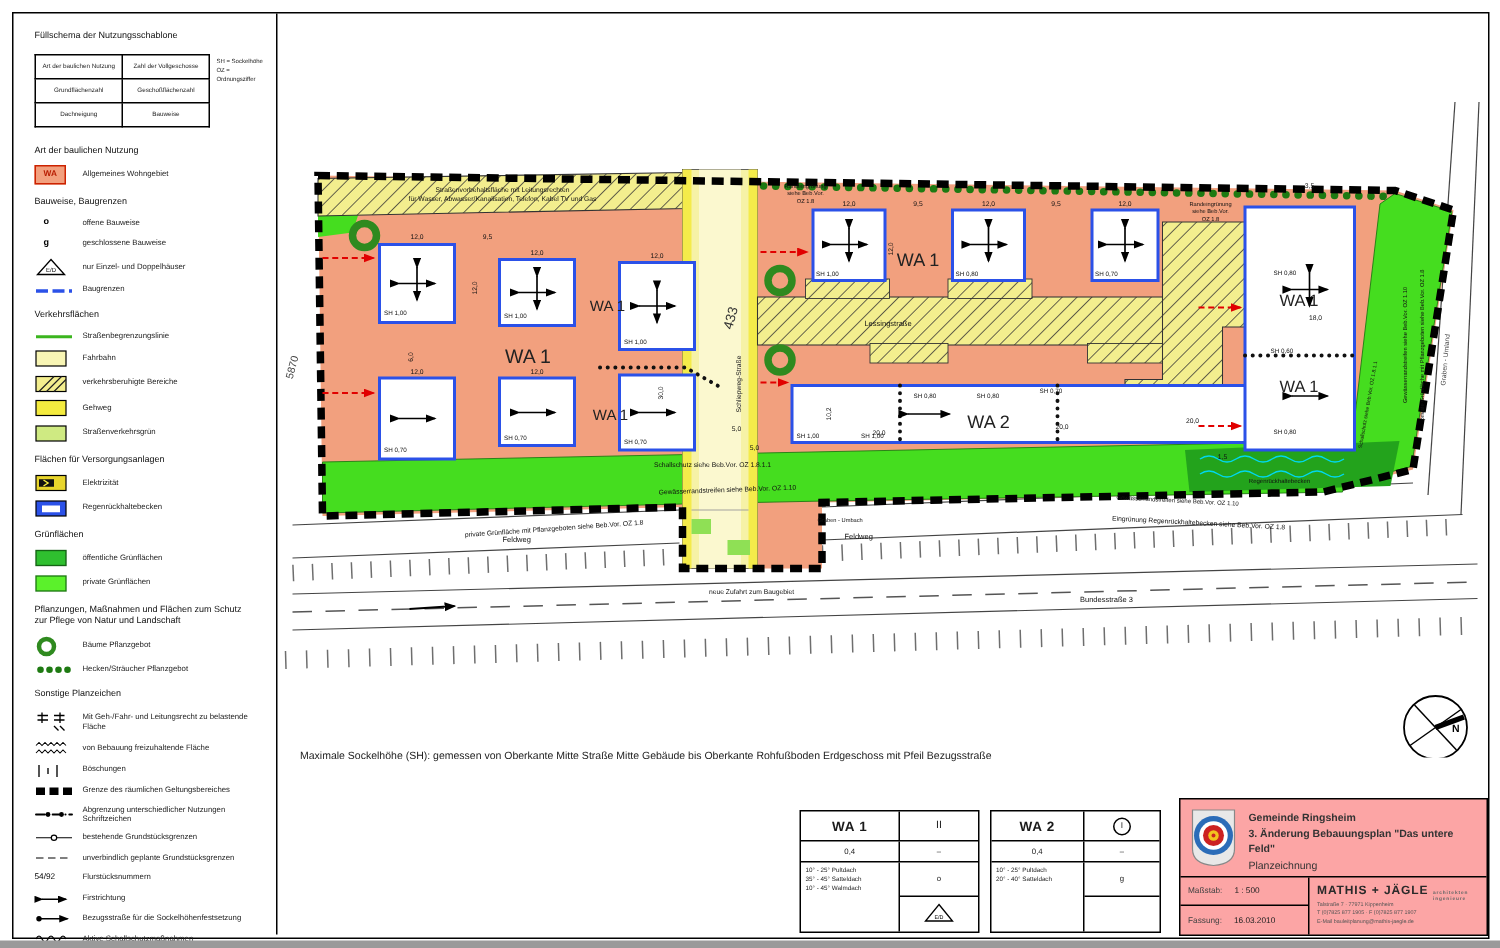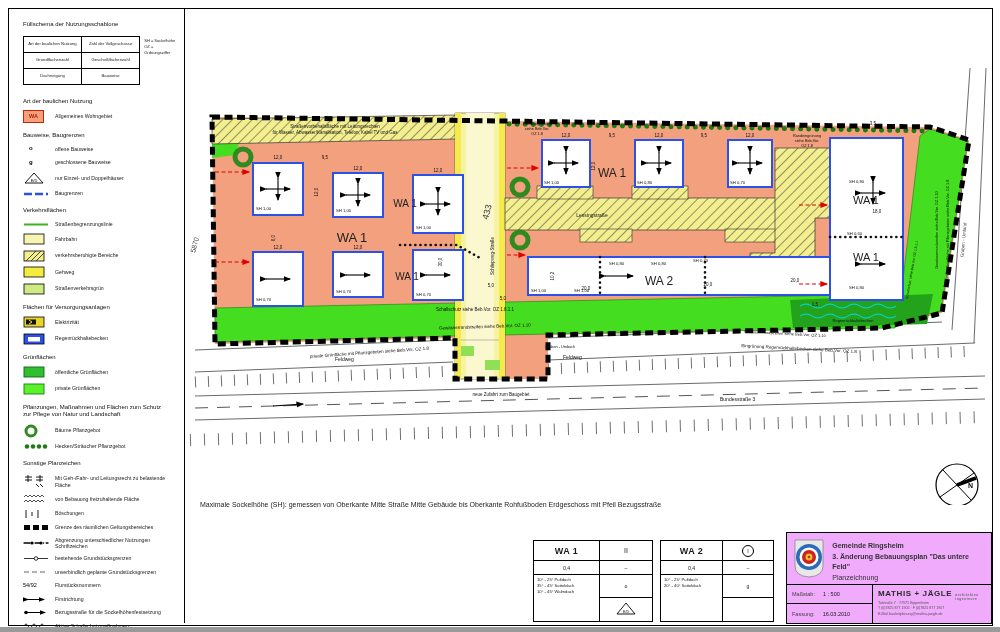--- a/index.html
+++ b/index.html
@@ -29,21 +29,21 @@
   .tbl .trow{display:flex;border-bottom:0.8px solid #000;}
   .tbl .trow:last-child{border-bottom:none;}
   .tbl .c{border-right:0.8px solid #000;display:flex;align-items:center;justify-content:center;
     box-sizing:border-box;text-align:center;flex-direction:column;}
   .tbl .c:last-child{border-right:none;}
   .tbl .big{font-size:9px;font-weight:bold;letter-spacing:.5px;}
   .circ{border:0.9px solid #000;border-radius:50%;width:10px;height:10px;display:flex;
     align-items:center;justify-content:center;font-size:5.5px;}
   .dachlines{font-size:4.2px;line-height:1.45;text-align:left;padding:2px 3px;}
   .titleblock{position:absolute;left:786px;top:532px;width:206px;height:92px;border:1.2px solid #000;
-    background:#f0abfc;box-sizing:border-box;}
+    background:#fca5a5;box-sizing:border-box;}
   .tb-top{display:flex;height:52px;border-bottom:1px solid #000;padding:5px 6px;box-sizing:border-box;}
   .tb-title{margin-left:8px;font-size:7px;line-height:1.5;color:#333;padding-top:3px;}
   .tb-title .l1{font-weight:bold;}
   .tb-bottom{display:flex;height:38px;}
   .tb-left{width:86px;border-right:1px solid #000;box-sizing:border-box;font-size:5.5px;color:#444;}
   .tb-left .r{display:flex;height:19px;align-items:center;border-bottom:0.8px solid #000;padding:0 5px;box-sizing:border-box;}
   .tb-left .r:last-child{border-bottom:none;}
   .tb-left .v{margin-left:8px;color:#222;}
   .tb-right{flex:1;padding:3px 5px;font-size:3.6px;color:#555;line-height:1.5;}
   .firm{font-size:8px;font-weight:bold;letter-spacing:.6px;color:#2a2a2a;display:flex;align-items:baseline;}

